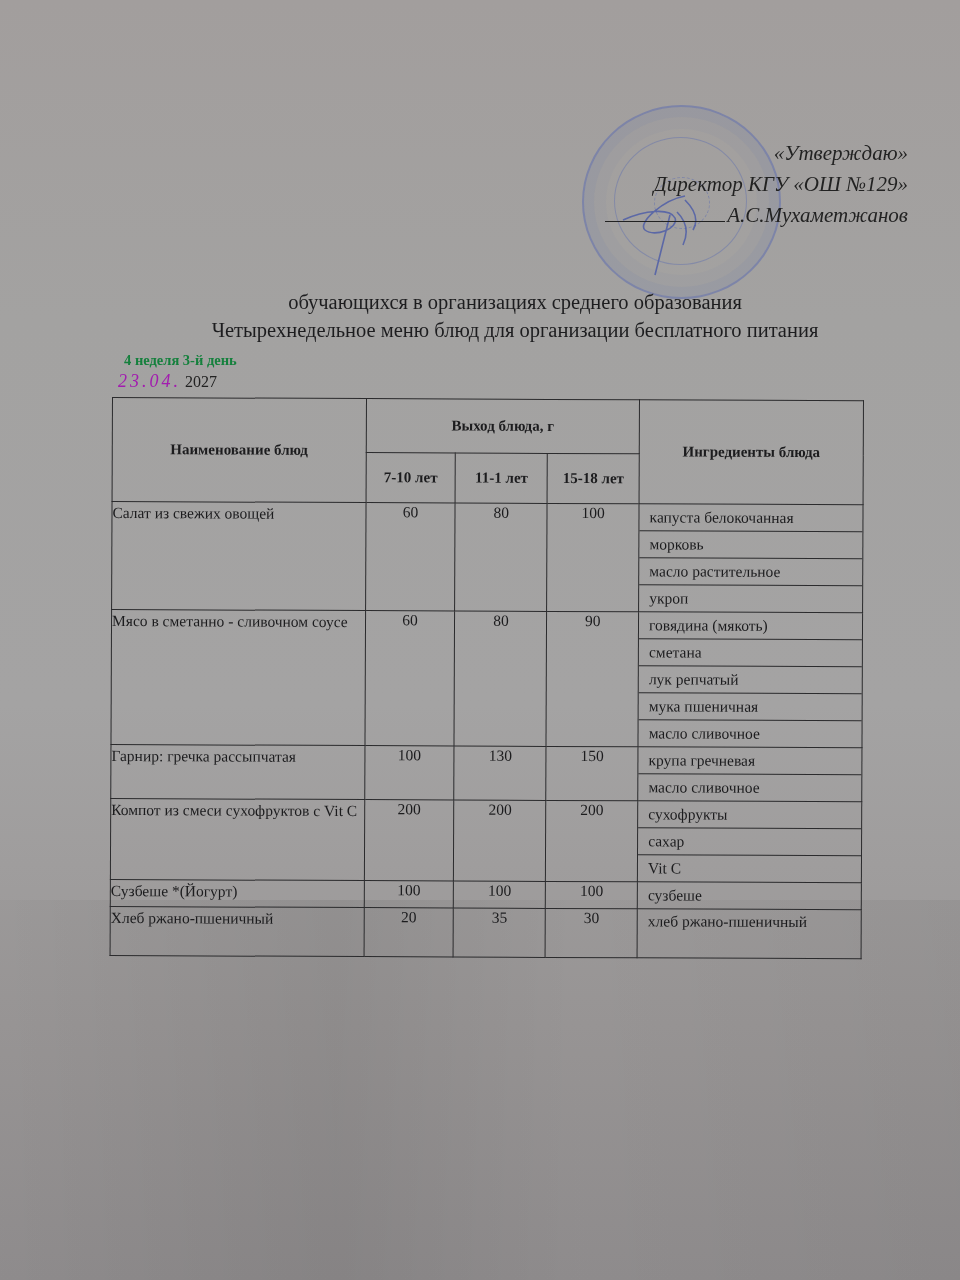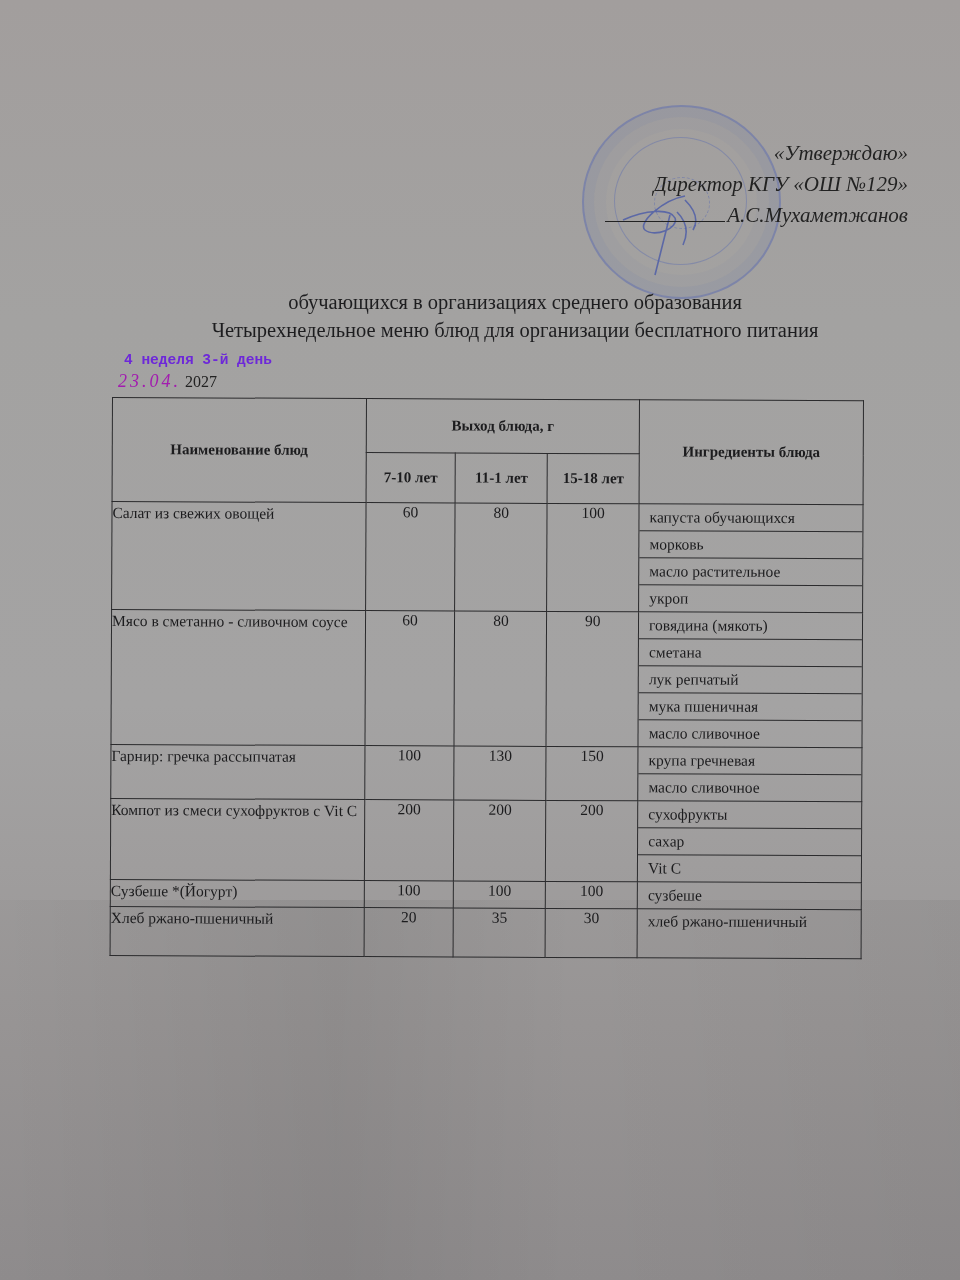--- a/index.html
+++ b/index.html
@@ -30,21 +30,21 @@
   }
   .stamp .core {
     position: absolute; left: 70px; top: 70px; width: 54px; height: 50px;
     border-radius: 50%; border: 1px dashed rgba(95,110,175,0.5);
   }
   .signature { position: absolute; left: 615px; top: 190px; }
   .title {
     position: absolute; left: 100px; width: 830px; top: 288px; text-align: center;
     font-size: 20.5px; line-height: 28px; color: #1d1d1f;
   }
-  .week { position: absolute; left: 124px; top: 352px; font-size: 14.5px; font-weight: bold; color: #6d28d9; font-family: Liberation Mono, monospace; }
+  .week { position: absolute; left: 124px; top: 352px; font-size: 14.5px; font-weight: bold; color: #15803d; }
   .date-row { position: absolute; left: 118px; top: 371px; font-size: 16px; color: #222; }
   .date-row .hand { font-family: Liberation Serif, serif; font-style: italic; color: #a21caf; font-size: 18px; letter-spacing: 3px; }
   table.menu {
     position: absolute; left: 112px; top: 397px; width: 752px;
     border-collapse: collapse; font-size: 15.5px; color: #1c1c1e;
     transform: rotate(0.25deg); transform-origin: left top;
   }
   table.menu td, table.menu th { border: 1.2px solid #2b2b2d; padding: 0; vertical-align: top; }
   table.menu th { font-weight: bold; text-align: center; vertical-align: middle; font-size: 15px; }
   .col-name { width: 254px; }
@@ -111,21 +111,21 @@
       <th>15-18 лет</th>
     </tr>
   </thead>
   <tbody>
     <tr>
       <td class="name">Салат из свежих овощей</td>
       <td class="num">60</td>
       <td class="num">80</td>
       <td class="num">100</td>
       <td class="ing-cell">
-        <div class="ing">капуста обучающихся</div>
+        <div class="ing">капуста белокочанная</div>
         <div class="ing">морковь</div>
         <div class="ing">масло растительное</div>
         <div class="ing">укроп</div>
       </td>
     </tr>
     <tr>
       <td class="name">Мясо в сметанно - сливочном соусе</td>
       <td class="num">60</td>
       <td class="num">80</td>
       <td class="num">90</td>

